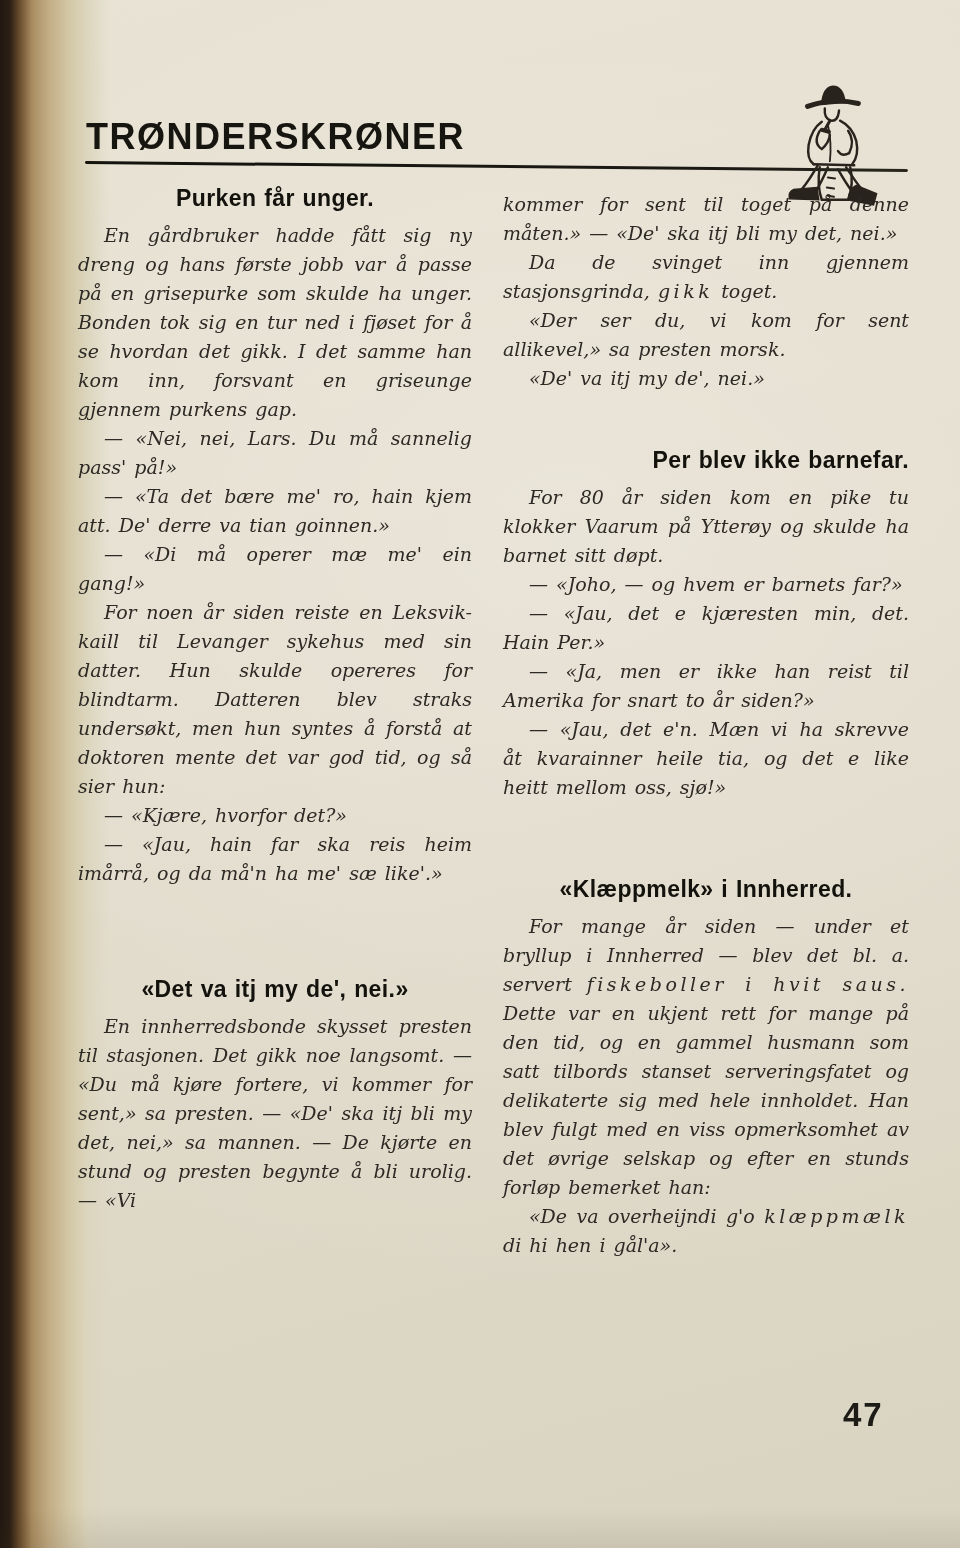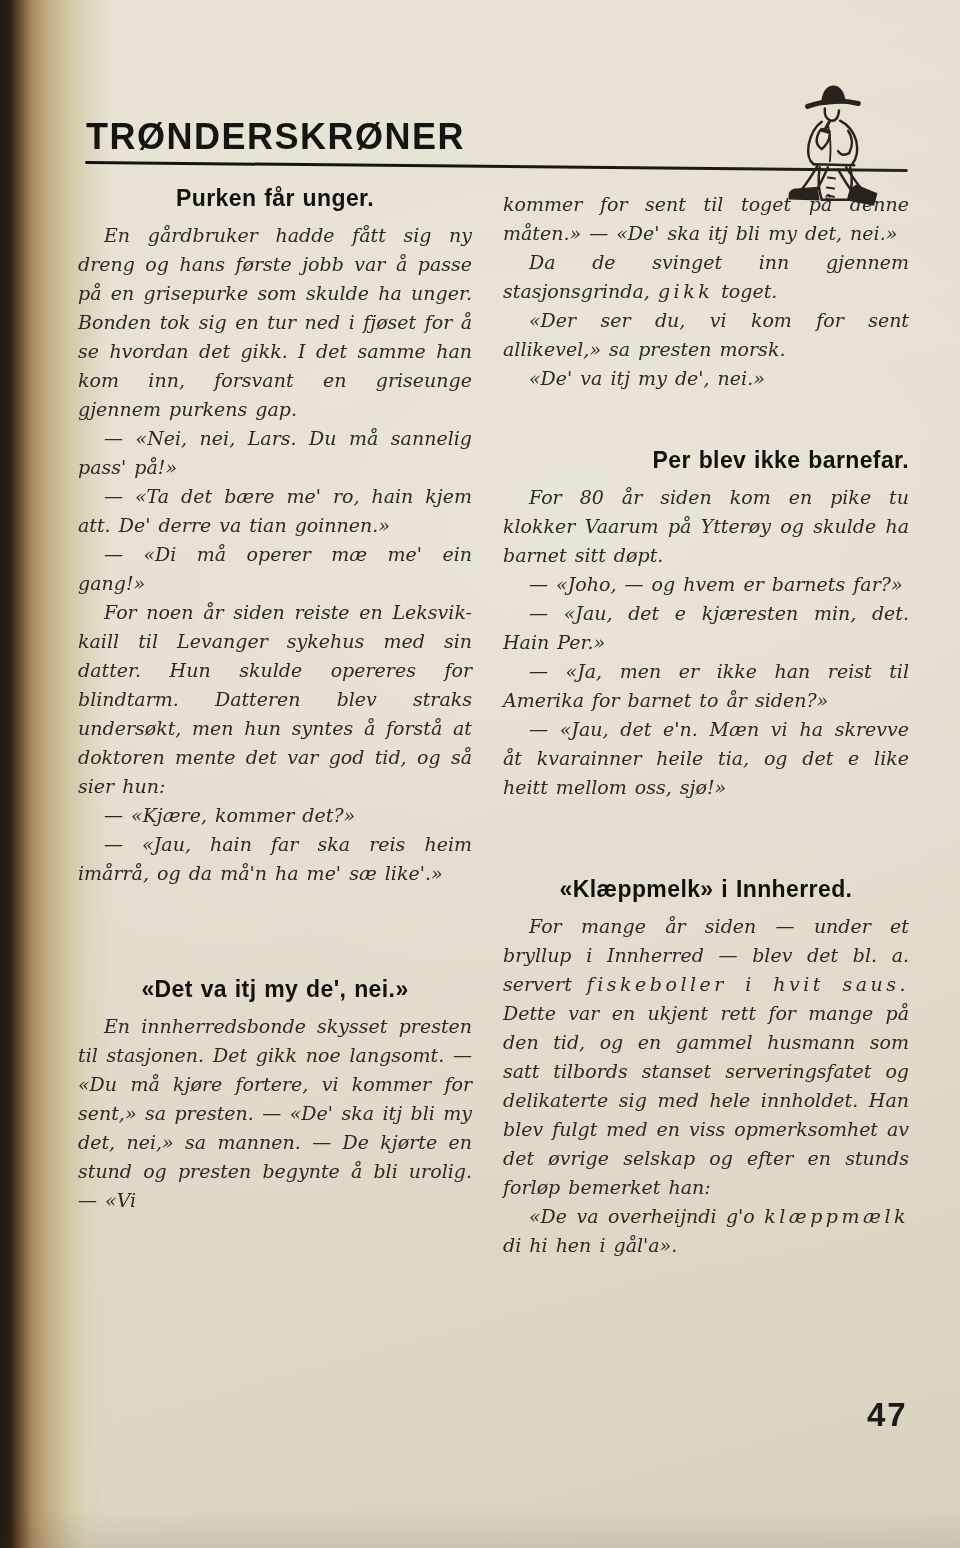--- a/index.html
+++ b/index.html
@@ -55,21 +55,21 @@
   .para   { text-indent:26px; }
   .cont   { text-indent:0; }
   .gap-md { margin-top:54px; }
   .gap-lg { margin-top:86px; }
   .gap-rt1 { margin-top:52px;text-align:right; }
   .gap-rt2 { margin-top:72px;text-align:center; }
   .sperr  { letter-spacing:3.5px; }
   .page-number {
     position:absolute; left:843px; top:1396px;
     font-family:"Liberation Sans", sans-serif;
-    font-weight:bold; font-size:33px; color:#1d1b16; letter-spacing:2px;margin-left:24px;
+    font-weight:bold; font-size:33px; color:#1d1b16; letter-spacing:2px;
   }
 </style>
 </head>
 <body>
 
 <div class="page">
   <div class="gutter"></div>
   <div class="edge-bottom"></div>
 
   <div class="book-title">TRØNDERSKRØNER</div>
@@ -107,38 +107,38 @@
   </svg>
 
   <div class="col col-left">
     <h2 class="story-title">Purken får unger.</h2>
     <p class="para">En gårdbruker hadde fått sig ny dreng og hans første jobb var å passe på en grisepurke som skulde ha unger. Bonden tok sig en tur ned i fjøset for å se hvordan det gikk. I det samme han kom inn, forsvant en griseunge gjennem purkens gap.</p>
     <p class="para">— «Nei, nei, Lars. Du må sannelig pass' på!»</p>
     <p class="para">— «Ta det bære me' ro, hain kjem att. De' derre va tian goinnen.»</p>
 
     <p class="para">— «Di må operer mæ me' ein gang!»</p>
     <p class="para">For noen år siden reiste en Leksvik-kaill til Levanger sykehus med sin datter. Hun skulde opereres for blindtarm. Datteren blev straks undersøkt, men hun syntes å forstå at doktoren mente det var god tid, og så sier hun:</p>
-    <p class="para">— «Kjære, kommer det?»</p>
+    <p class="para">— «Kjære, hvorfor det?»</p>
     <p class="para">— «Jau, hain far ska reis heim imårrå, og da må'n ha me' sæ like'.»</p>
 
     <h2 class="story-title gap-lg">«Det va itj my de', nei.»</h2>
     <p class="para">En innherredsbonde skysset presten til stasjonen. Det gikk noe langsomt. — «Du må kjøre fortere, vi kommer for sent,» sa presten. — «De' ska itj bli my det, nei,» sa mannen. — De kjørte en stund og presten begynte å bli urolig. — «Vi</p>
   </div>
 
   <div class="col col-right">
     <p class="cont">kommer for sent til toget på denne måten.» — «De' ska itj bli my det, nei.»</p>
     <p class="para"><span>Da de svinget inn gjennem stasjonsgrinda, </span><span class="sperr">gikk</span><span> toget.</span></p>
     <p class="para">«Der ser du, vi kom for sent allikevel,» sa presten morsk.</p>
     <p class="para">«De' va itj my de', nei.»</p>
 
     <h2 class="story-title gap-rt1">Per blev ikke barnefar.</h2>
     <p class="para">For 80 år siden kom en pike tu klokker Vaarum på Ytterøy og skulde ha barnet sitt døpt.</p>
     <p class="para">— «Joho, — og hvem er barnets far?»</p>
     <p class="para">— «Jau, det e kjæresten min, det. Hain Per.»</p>
-    <p class="para">— «Ja, men er ikke han reist til Amerika for barnet to år siden?»</p>
+    <p class="para">— «Ja, men er ikke han reist til Amerika for snart to år siden?»</p>
     <p class="para">— «Jau, det e'n. Mæn vi ha skrevve åt kvarainner heile tia, og det e like heitt mellom oss, sjø!»</p>
 
     <h2 class="story-title gap-rt2">«Klæppmelk» i Innherred.</h2>
     <p class="para"><span>For mange år siden — under et bryllup i Innherred — blev det bl. a. servert </span><span class="sperr">fiskeboller i hvit saus.</span><span> Dette var en ukjent rett for mange på den tid, og en gammel husmann som satt tilbords stanset serveringsfatet og delikaterte sig med hele innholdet. Han blev fulgt med en viss opmerksomhet av det øvrige selskap og efter en stunds forløp bemerket han:</span></p>
     <p class="para"><span>«De va overheijndi g'o </span><span class="sperr">klæppmælk</span><span> di hi hen i gål'a».</span></p>
   </div>
 
   <div class="page-number">47</div>
 </div>
 

